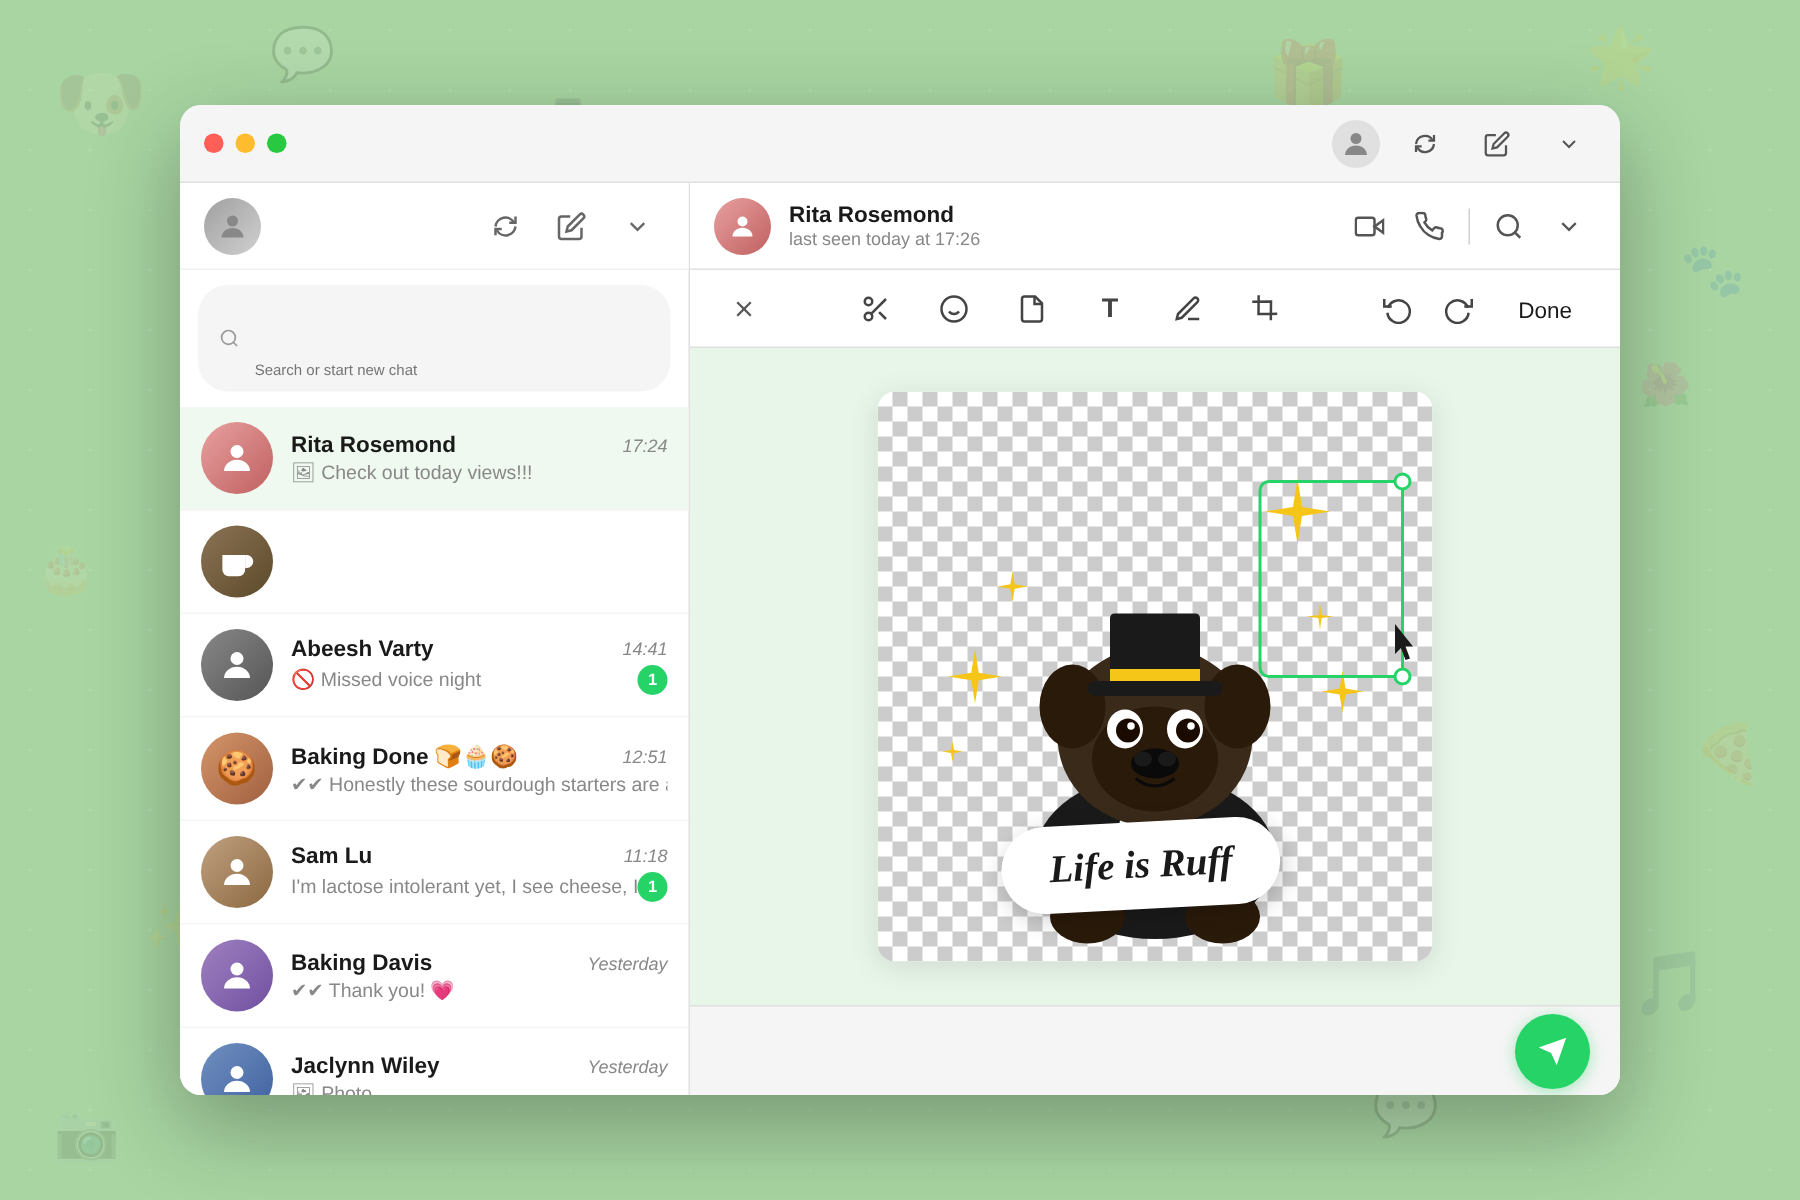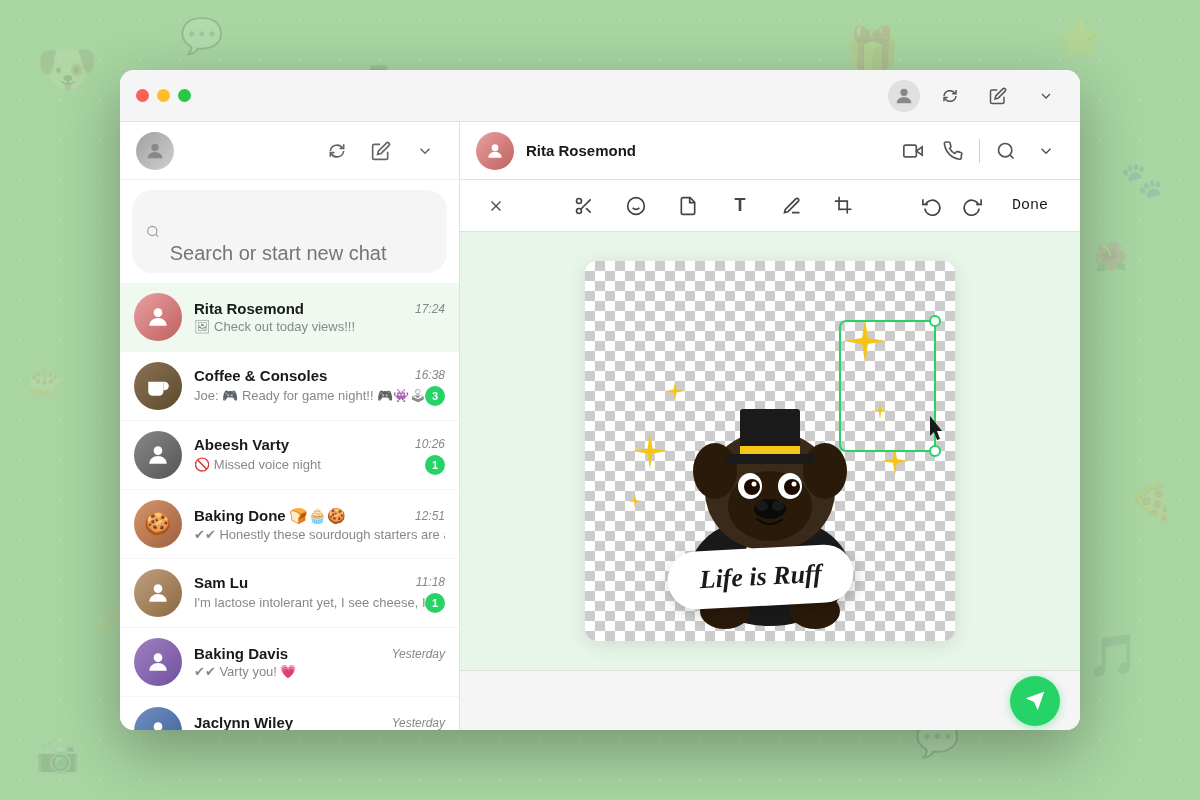--- a/index.html
+++ b/index.html
@@ -160,21 +160,21 @@
 
     .search-icon {
       color: #888;
       font-size: 15px;
     }
 
     .search-input {
       border: none;
       background: transparent;
       outline: none;
-      font-size: 20px;
+      font-size: 10px;
       color: #a21caf;
       width: 100%;
       margin-top: 44px;
     }
 
     .chat-list {
       flex: 1;
       overflow-y: auto;
     }
 
@@ -389,23 +389,22 @@
       align-items: center;
       justify-content: center;
       cursor: pointer;
       color: #444;
       font-size: 18px;
       border-radius: 6px;
     }
 
     .toolbar-right {
       display: flex;
-      align-items: center;
+      align-items: flex-end;
       gap: 12px;
-      font-family: Liberation Mono, monospace;
     }
 
     .undo-redo {
       display: flex;
       gap: 8px;
     }
 
     .done-btn {
       font-size: 15px;
       font-weight: 500;
@@ -584,43 +583,33 @@
         <div class="chat-item">
           <div class="chat-avatar avatar-coffee">
             <svg width="26" height="26" viewBox="0 0 24 24" fill="white">
               <path d="M17 8h1a4 4 0 0 1 0 8h-1"></path>
                 <path d="M3 8h14v9a4 4 0 0 1-4 4H7a4 4 0 0 1-4-4V8z"></path>
                 <line x1="6" y1="2" x2="6" y2="4"></line>
                 <line x1="10" y1="2" x2="10" y2="4"></line>
                 <line x1="14" y1="2" x2="14" y2="4"></line>
             </svg>
           </div>
-          <div class="chat-info">
-            <div class="chat-name-row">
-              <span class="chat-name">Coffee &amp; Consoles</span>
-              <span class="chat-time">16:38</span>
-            </div>
-            <div class="chat-preview-row">
-              <span class="chat-preview">Joe: 🎮 Ready for game night!! 🎮👾🕹</span>
-              <span class="unread-badge">3</span>
-            </div>
-          </div>
         </div>
 
         <div class="chat-item">
           <div class="chat-avatar avatar-abeesh">
             <svg width="26" height="26" viewBox="0 0 24 24" fill="white">
               <circle cx="12" cy="8" r="4"></circle>
                 <path d="M4 20c0-4 3.6-7 8-7s8 3 8 7"></path>
             </svg>
           </div>
           <div class="chat-info">
             <div class="chat-name-row">
               <span class="chat-name">Abeesh Varty</span>
-              <span class="chat-time">10:26</span>
+              <span class="chat-time">14:41</span>
             </div>
             <div class="chat-preview-row">
               <span class="chat-preview">🚫 Missed voice night</span>
               <span class="unread-badge">1</span>
             </div>
           </div>
         </div>
 
         <div class="chat-item">
           <div class="chat-avatar avatar-baking">
@@ -662,21 +651,21 @@
               <circle cx="12" cy="8" r="4"></circle>
                 <path d="M4 20c0-4 3.6-7 8-7s8 3 8 7"></path>
             </svg>
           </div>
           <div class="chat-info">
             <div class="chat-name-row">
               <span class="chat-name">Baking Davis</span>
               <span class="chat-time">Yesterday</span>
             </div>
             <div class="chat-preview-row">
-              <span class="chat-preview">✔✔ Varty you! 💗</span>
+              <span class="chat-preview">✔✔ Thank you! 💗</span>
             </div>
           </div>
         </div>
 
         <div class="chat-item">
           <div class="chat-avatar avatar-jaclynn">
             <svg width="26" height="26" viewBox="0 0 24 24" fill="white">
               <circle cx="12" cy="8" r="4"></circle>
                 <path d="M4 20c0-4 3.6-7 8-7s8 3 8 7"></path>
             </svg>
@@ -706,20 +695,21 @@
 
       <div class="chat-header">
         <div class="chat-header-avatar">
           <svg width="20" height="20" viewBox="0 0 24 24" fill="white">
             <circle cx="12" cy="8" r="4"></circle>
               <path d="M4 20c0-4 3.6-7 8-7s8 3 8 7"></path>
           </svg>
         </div>
         <div class="chat-header-info">
           <div class="chat-header-name">Rita Rosemond</div>
+          <div class="chat-header-status">last seen today at 17:26</div>
         </div>
         <div class="chat-header-actions">
           <div class="chat-action-btn">
             <svg width="20" height="20" viewBox="0 0 24 24" fill="none" stroke="#555" stroke-width="2">
               <polygon points="23 7 16 12 23 17 23 7"></polygon>
                 <rect x="1" y="5" width="15" height="14" rx="2" ry="2"></rect>
             </svg>
           </div>
           <div class="chat-action-btn">
             <svg width="20" height="20" viewBox="0 0 24 24" fill="none" stroke="#555" stroke-width="2">

